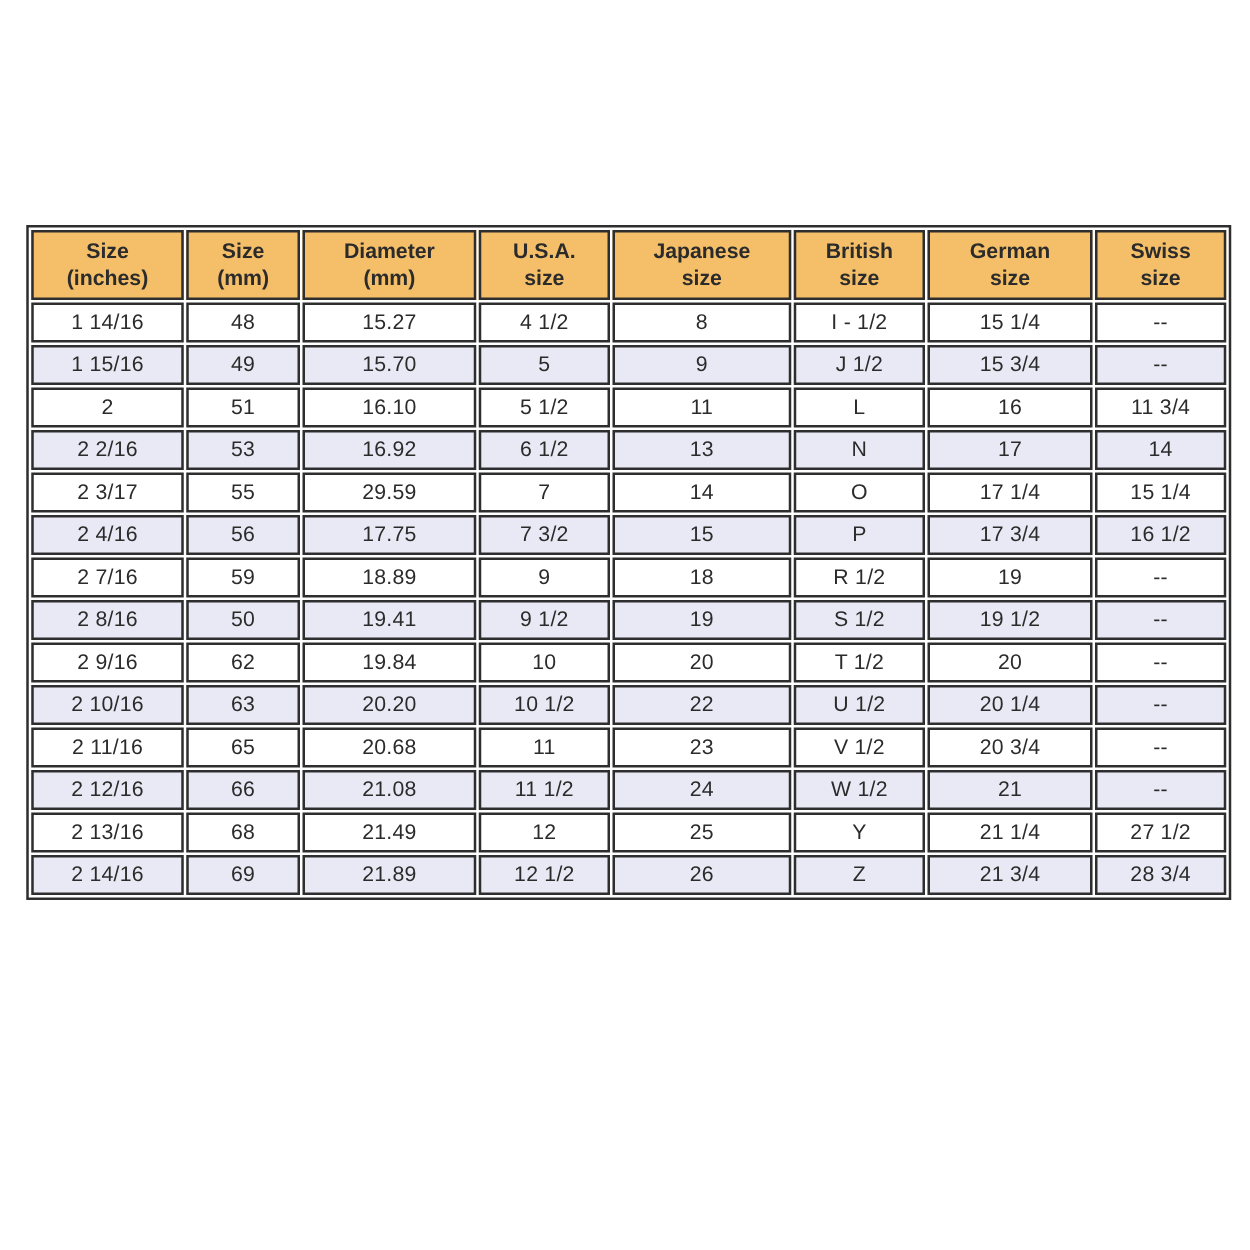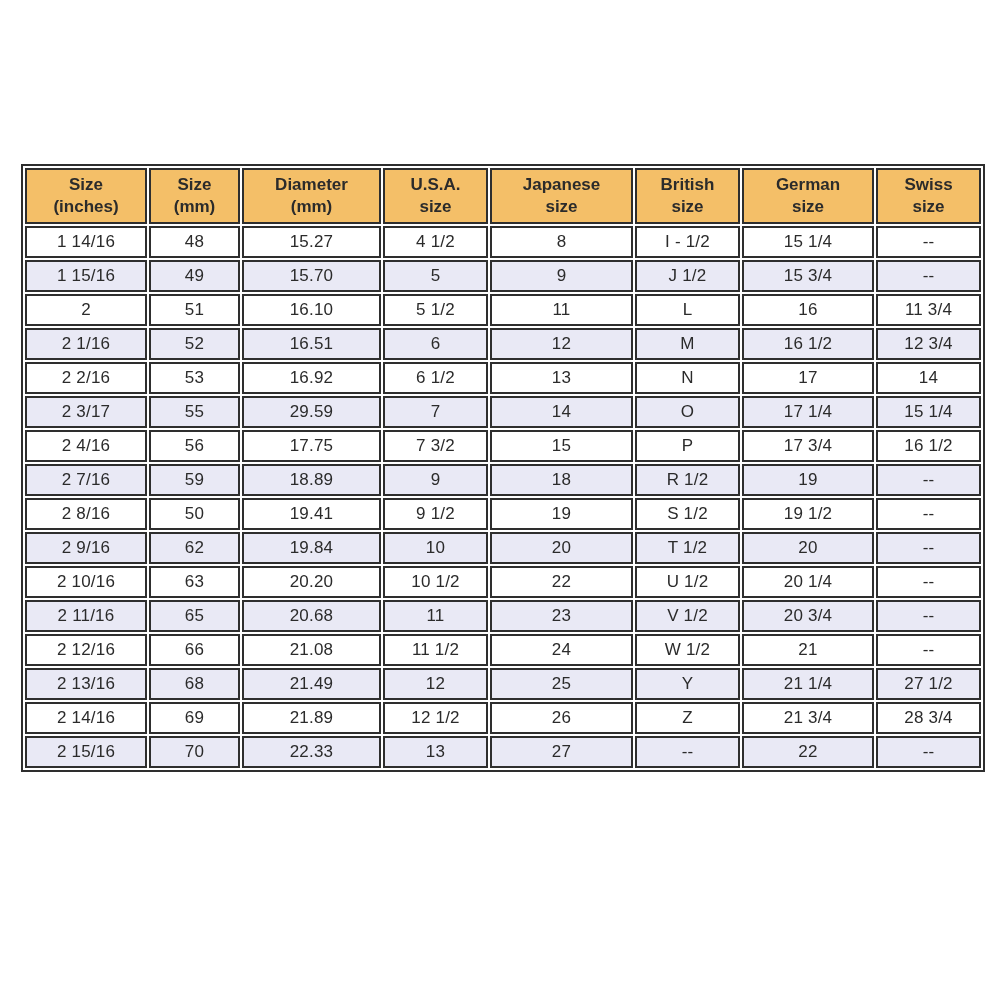--- a/index.html
+++ b/index.html
@@ -6,21 +6,21 @@
     margin: 0;
     padding: 0;
     background: #ffffff;
     width: 1000px;
     height: 1000px;
     font-family: "Liberation Sans", sans-serif;
   }
   .table-wrap {
     position: absolute;
     left: 21px;
-    top: 164px;
+    top: 180px;
   }
   table.ring-table {
     border-collapse: separate;
     border-spacing: 2px;
     border: 2px solid #2e2e2e;
     background: #ffffff;
     table-layout: fixed;
     width: 964px;
   }
   table.ring-table th,
@@ -110,30 +110,20 @@
         <td>2</td>
         <td>51</td>
         <td>16.10</td>
         <td>5 1/2</td>
         <td>11</td>
         <td>L</td>
         <td>16</td>
         <td>11 3/4</td>
       </tr>
       <tr>
-        <td>2 1/16</td>
-        <td>52</td>
-        <td>16.51</td>
-        <td>6</td>
-        <td>12</td>
-        <td>M</td>
-        <td>16 1/2</td>
-        <td>12 3/4</td>
-      </tr>
-      <tr>
         <td>2 2/16</td>
         <td>53</td>
         <td>16.92</td>
         <td>6 1/2</td>
         <td>13</td>
         <td>N</td>
         <td>17</td>
         <td>14</td>
       </tr>
       <tr>
@@ -229,25 +219,15 @@
       <tr>
         <td>2 14/16</td>
         <td>69</td>
         <td>21.89</td>
         <td>12 1/2</td>
         <td>26</td>
         <td>Z</td>
         <td>21 3/4</td>
         <td>28 3/4</td>
       </tr>
-      <tr>
-        <td>2 15/16</td>
-        <td>70</td>
-        <td>22.33</td>
-        <td>13</td>
-        <td>27</td>
-        <td>--</td>
-        <td>22</td>
-        <td>--</td>
-      </tr>
     </tbody>
   </table>
 </div>
 
 </body></html>

